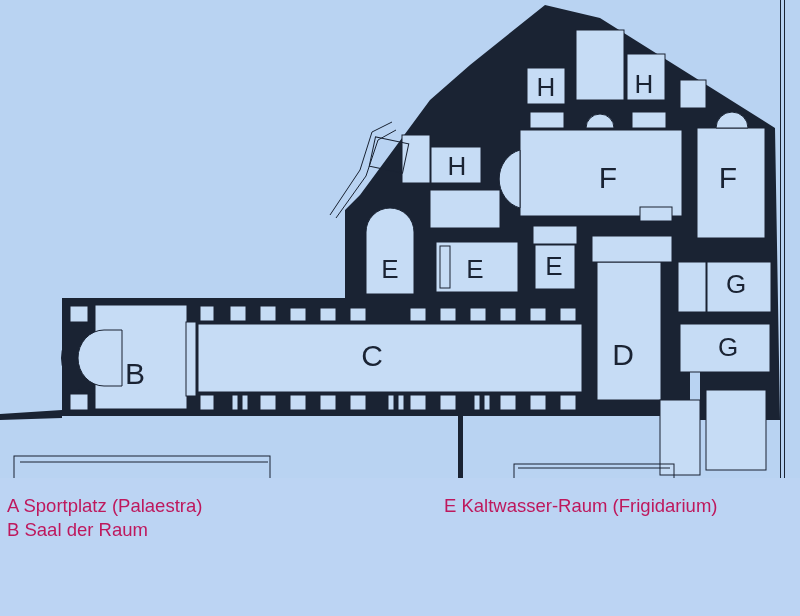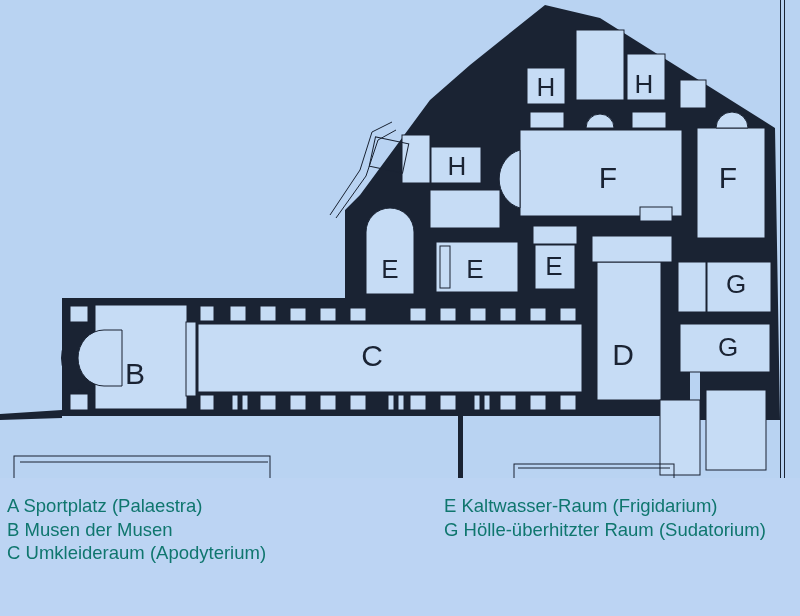--- a/index.html
+++ b/index.html
@@ -4,21 +4,21 @@
 <style>
   html,body{margin:0;padding:0;}
   body{width:800px;height:616px;overflow:hidden;background:#b9d3f2;position:relative;font-family:"Liberation Sans",sans-serif;}
   #plan{position:absolute;left:0;top:0;width:800px;height:478px;}
   .wall{fill:#1a2333;}
   .room{fill:#c6dcf5;stroke:#1a2333;stroke-width:1;}
   .thin{fill:none;stroke:#1a2333;stroke-width:1;}
   .lbl{font-family:"Liberation Sans",sans-serif;font-size:30px;fill:#1a2333;text-anchor:middle;dominant-baseline:central;}
   .lbl.sm{font-size:26px;}
   #legend{position:absolute;left:0;top:478px;width:800px;height:138px;background:#bcd4f3;}
-  .legcol{position:absolute;top:16px;font-size:18.5px;line-height:23.5px;color:#0f766e;}
+  .legcol{position:absolute;top:16px;font-size:18.5px;line-height:23.5px;color:#be185d;}
   .legcol.left{left:7px;}
   .legcol.right{left:444px;}
   .legrow{white-space:nowrap;}
   .rframe{position:absolute;left:780px;top:0;width:3px;height:478px;border-left:1px solid #1a2333;border-right:1px solid #1a2333;}
 </style>
 </head>
 <body>
 
 <svg id="plan" viewBox="0 0 800 478" xmlns="http://www.w3.org/2000/svg">
 
@@ -141,20 +141,18 @@
     <text class="lbl sm" x="644" y="84">H</text>
     <text class="lbl sm" x="457" y="166">H</text>
   </g>
 </svg>
 
 <div class="rframe"></div>
 
 <div id="legend">
   <div class="legcol left">
     <div class="legrow"><span>A</span> <span>Sportplatz (Palaestra)</span></div>
-    <div class="legrow"><span>B</span> <span>Musen der Musen</span></div>
-    <div class="legrow"><span>C</span> <span>Umkleideraum (Apodyterium)</span></div>
+    <div class="legrow"><span>B</span> <span>Saal der Raum</span></div>
   </div>
   <div class="legcol right">
     <div class="legrow"><span>E</span> <span>Kaltwasser-Raum (Frigidarium)</span></div>
-    <div class="legrow"><span>G</span> <span>Hölle-überhitzter Raum (Sudatorium)</span></div>
   </div>
 </div>
 
 </body></html>

